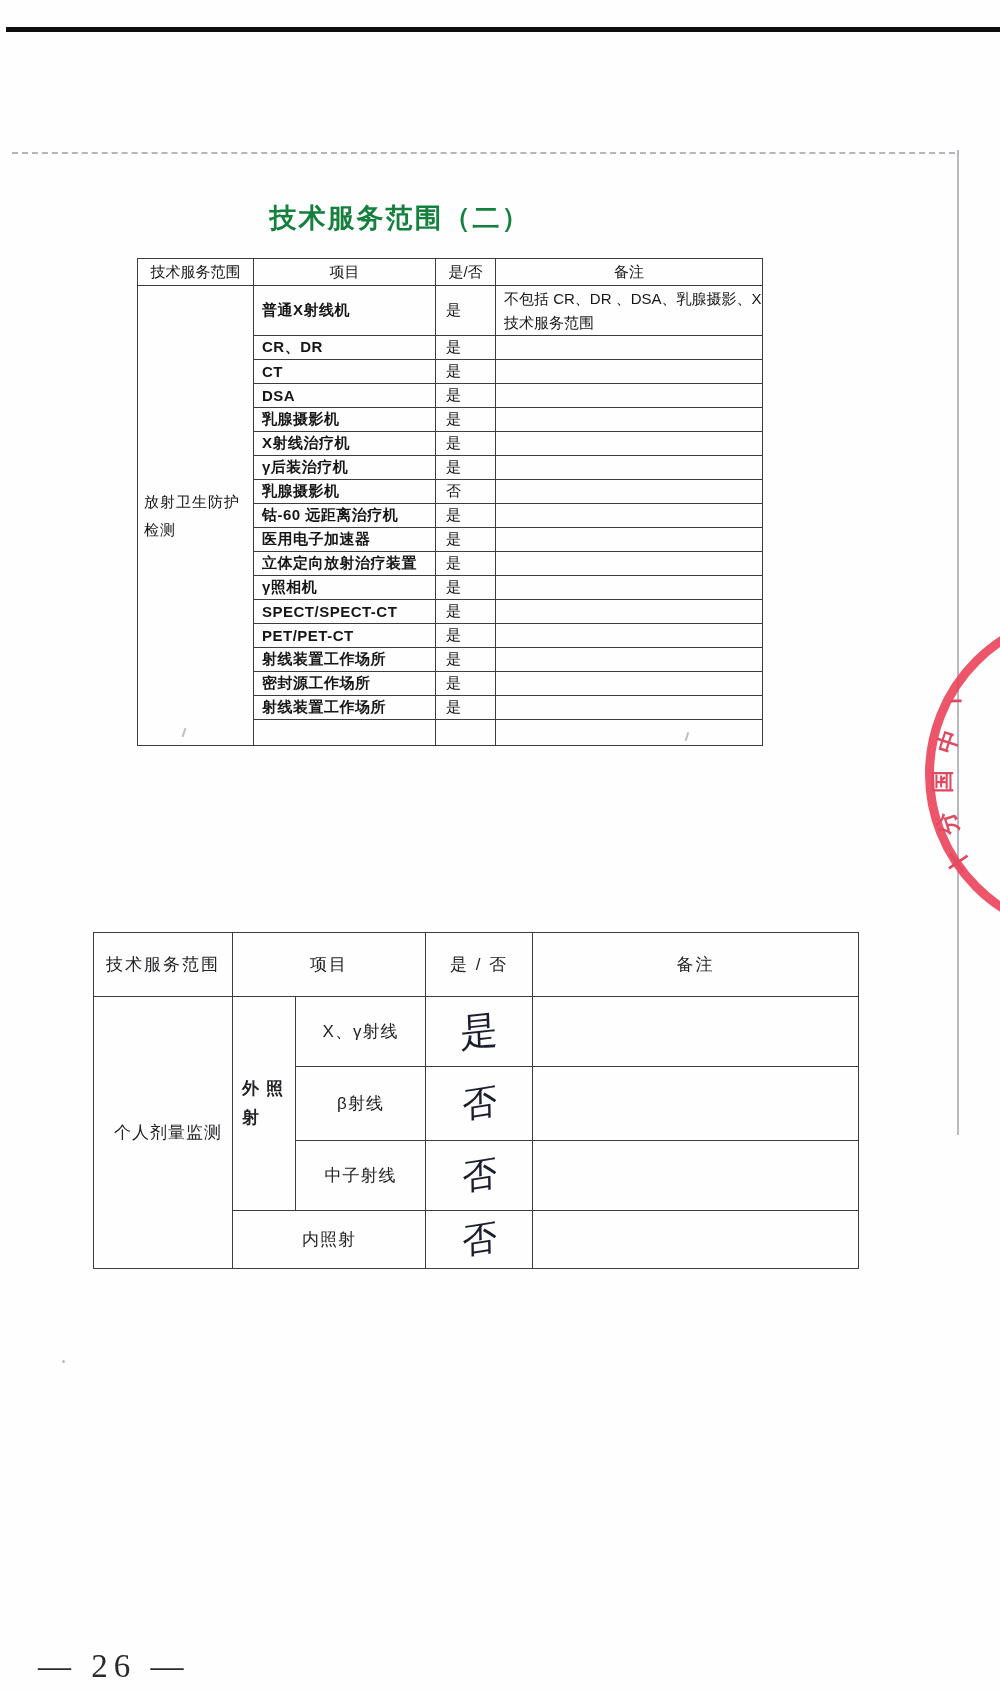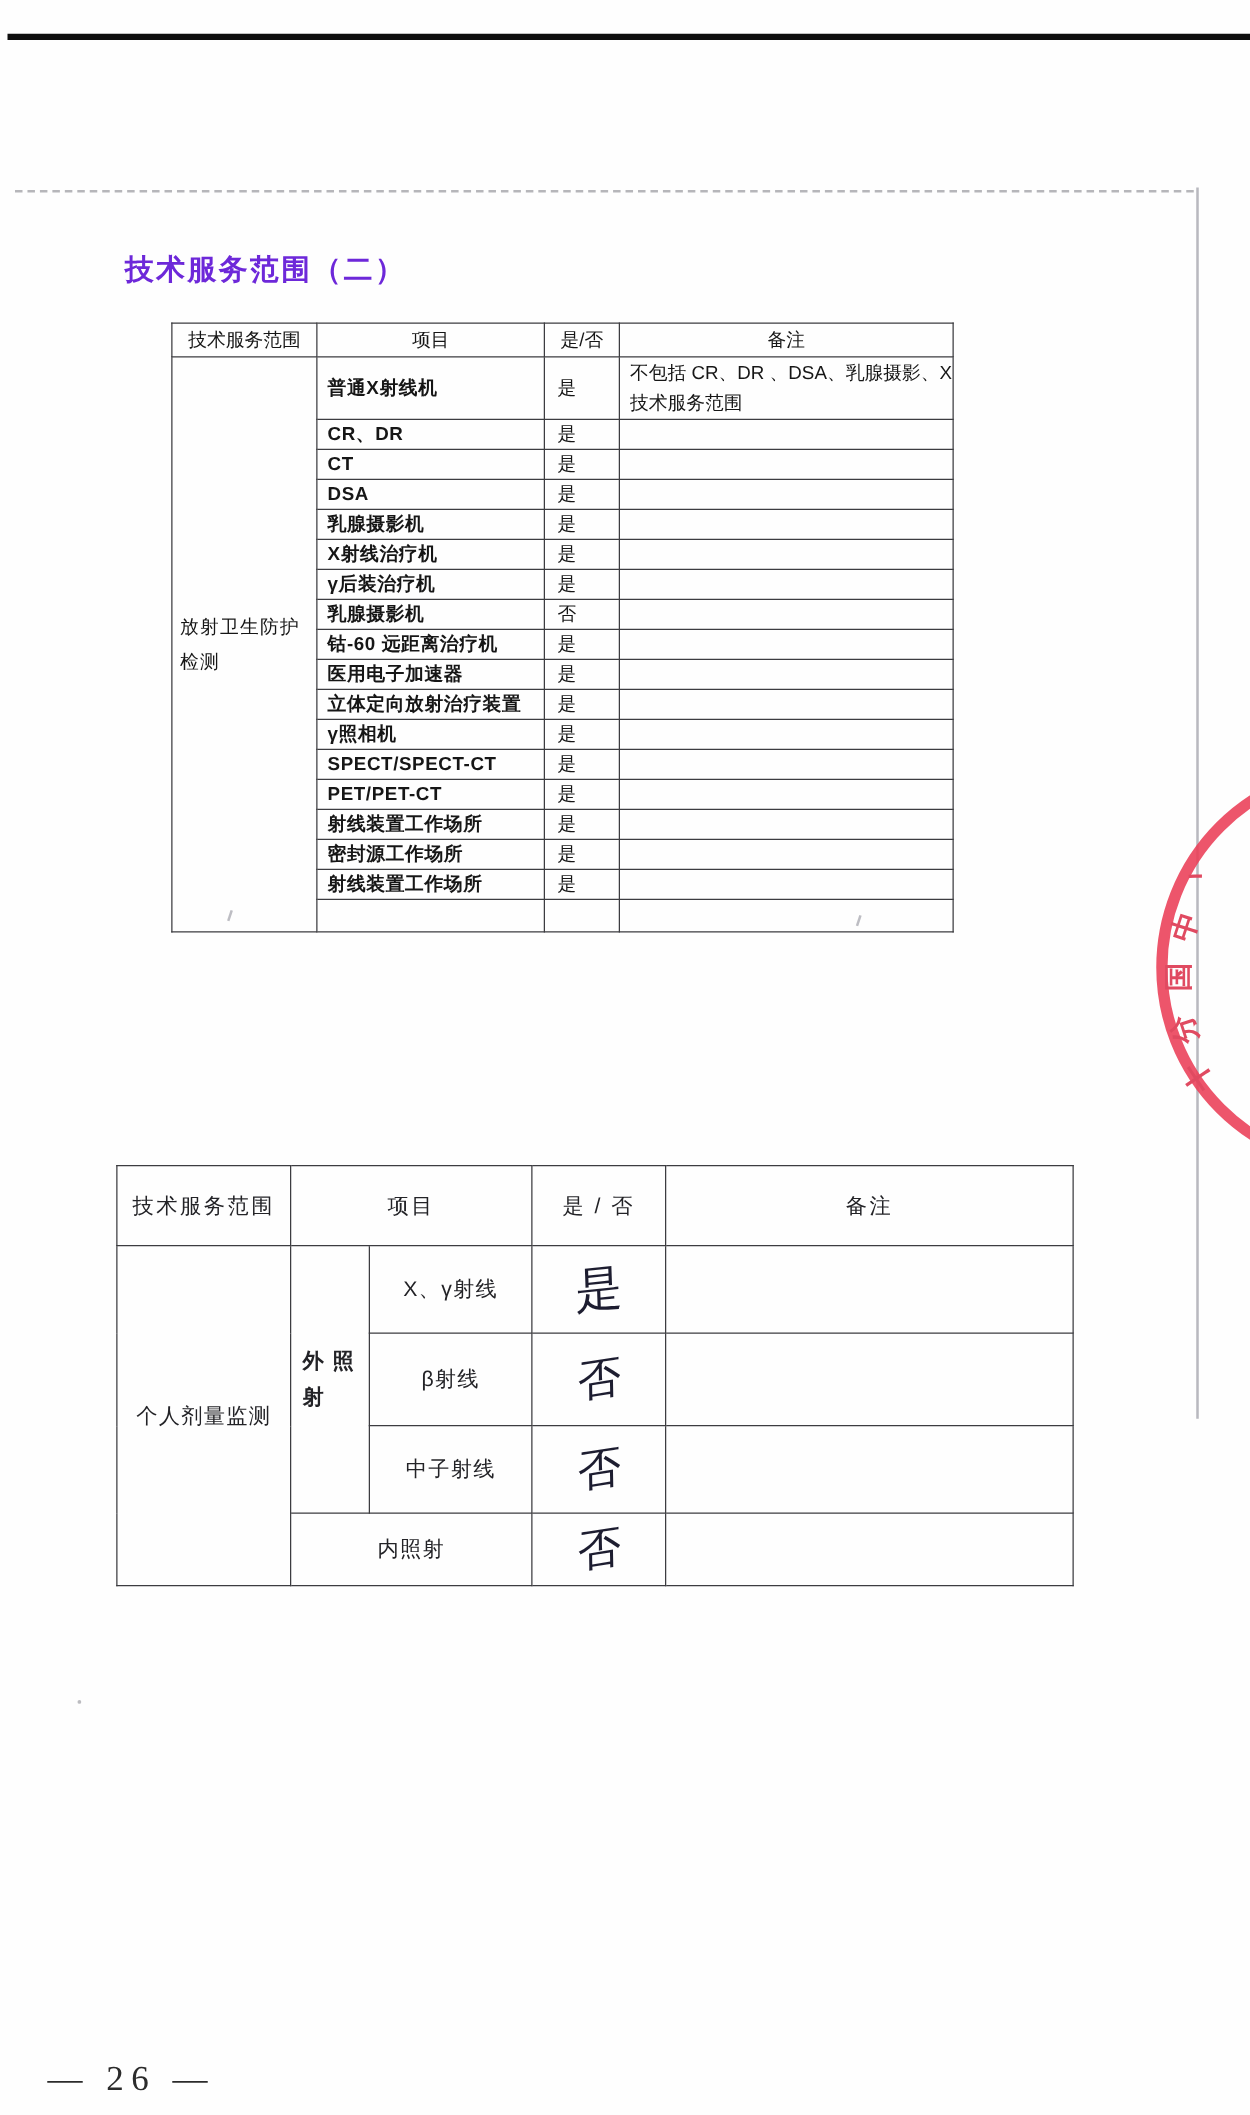--- a/index.html
+++ b/index.html
@@ -13,58 +13,58 @@
   .top-bar{position:absolute;left:6px;top:27px;width:994px;height:5px;background:#0e0e0e;}
   .dashed-rule{position:absolute;left:12px;top:152px;width:943px;height:0;
     border-top:2px dashed rgba(95,95,105,.45);}
   .scan-vline{position:absolute;left:957px;top:150px;width:2px;height:985px;
     background:rgba(115,115,128,.5);z-index:1;}
   .pencil-mark{position:absolute;width:2px;height:9px;background:rgba(70,70,85,.35);
     transform:rotate(18deg);}
   .speckle{position:absolute;width:3px;height:3px;border-radius:50%;background:rgba(90,90,100,.4);}
 
   
-  .title1{position:absolute;left:100px;top:200px;width:600px;
-    font-size:23px;font-weight:bold;letter-spacing:2px;color:#6d28d9;}
+  .title1{position:absolute;left:100px;top:200px;width:600px;text-align:center;
+    font-size:27px;font-weight:bold;letter-spacing:2px;color:#15803d;}
   .title2{position:absolute;left:80px;top:866px;width:680px;text-align:center;
     font-size:31px;font-weight:bold;letter-spacing:3px;color:#242428;}
 
   
   table{border-collapse:collapse;table-layout:fixed;position:absolute;background:transparent;}
   td{border:1.5px solid #3c3c40;padding:0;vertical-align:middle;overflow:hidden;}
 
   .t1{left:137px;top:258px;width:625px;font-size:15px;}
   .t1 td{color:#161616;}
   .t1 .th td{text-align:center;font-weight:500;}
   .t1 .scope-cell{text-align:left;padding:0 6px;line-height:1.85;letter-spacing:1px;}
   .t1 .item{text-align:left;padding-left:8px;letter-spacing:.5px;font-weight:bold;}
   .t1 .yn{text-align:left;padding-left:10px;}
   .t1 .rk{text-align:left;padding-left:8px;line-height:1.55;}
 
   .t2{left:93px;top:932px;width:765px;font-size:17px;}
   .t2 td{color:#232327;}
   .t2 .th td{text-align:center;letter-spacing:2px;}
-  .t2 .scope-cell{text-align:center;padding:0 10px;letter-spacing:1px;margin-top:28px;}
+  .t2 .scope-cell{text-align:right;padding:0 10px;letter-spacing:1px;margin-top:28px;}
   .t2 .group-cell{text-align:left;padding-left:9px;letter-spacing:7px;line-height:1.7;font-weight:bold;}
   .t2 .item{text-align:center;letter-spacing:1px;margin-left:14px;}
   .t2 .yn{text-align:center;}
 
   
   .hand{display:inline-block;font-size:35px;color:#1d1d30;
     transform:rotate(-9deg) skewX(-8deg);font-weight:400;}
   .hand.big{font-size:38px;transform:rotate(-6deg) skewX(-4deg);}
 
   
   .stamp-arc{position:absolute;left:925px;top:610px;width:310px;height:310px;
     border-radius:50%;border:9px solid rgba(235,62,86,.88);z-index:2;}
   .stamp-glyph{position:absolute;z-index:3;color:#e04a61;font-size:23px;font-weight:bold;}
 
   
   .page-num{position:absolute;left:38px;top:1648px;font-family:"Liberation Serif","DejaVu Serif",serif;
-    font-size:28px;color:#2b2b2b;letter-spacing:6px;}
+    font-size:33px;color:#2b2b2b;letter-spacing:6px;}
 </style>
 </head>
 <body>
 
 <div class="page">
 
   <div class="top-bar"></div>
   <div class="dashed-rule"></div>
   <div class="scan-vline"></div>
   <div class="pencil-mark" style="left:183px;top:728px;"></div>

